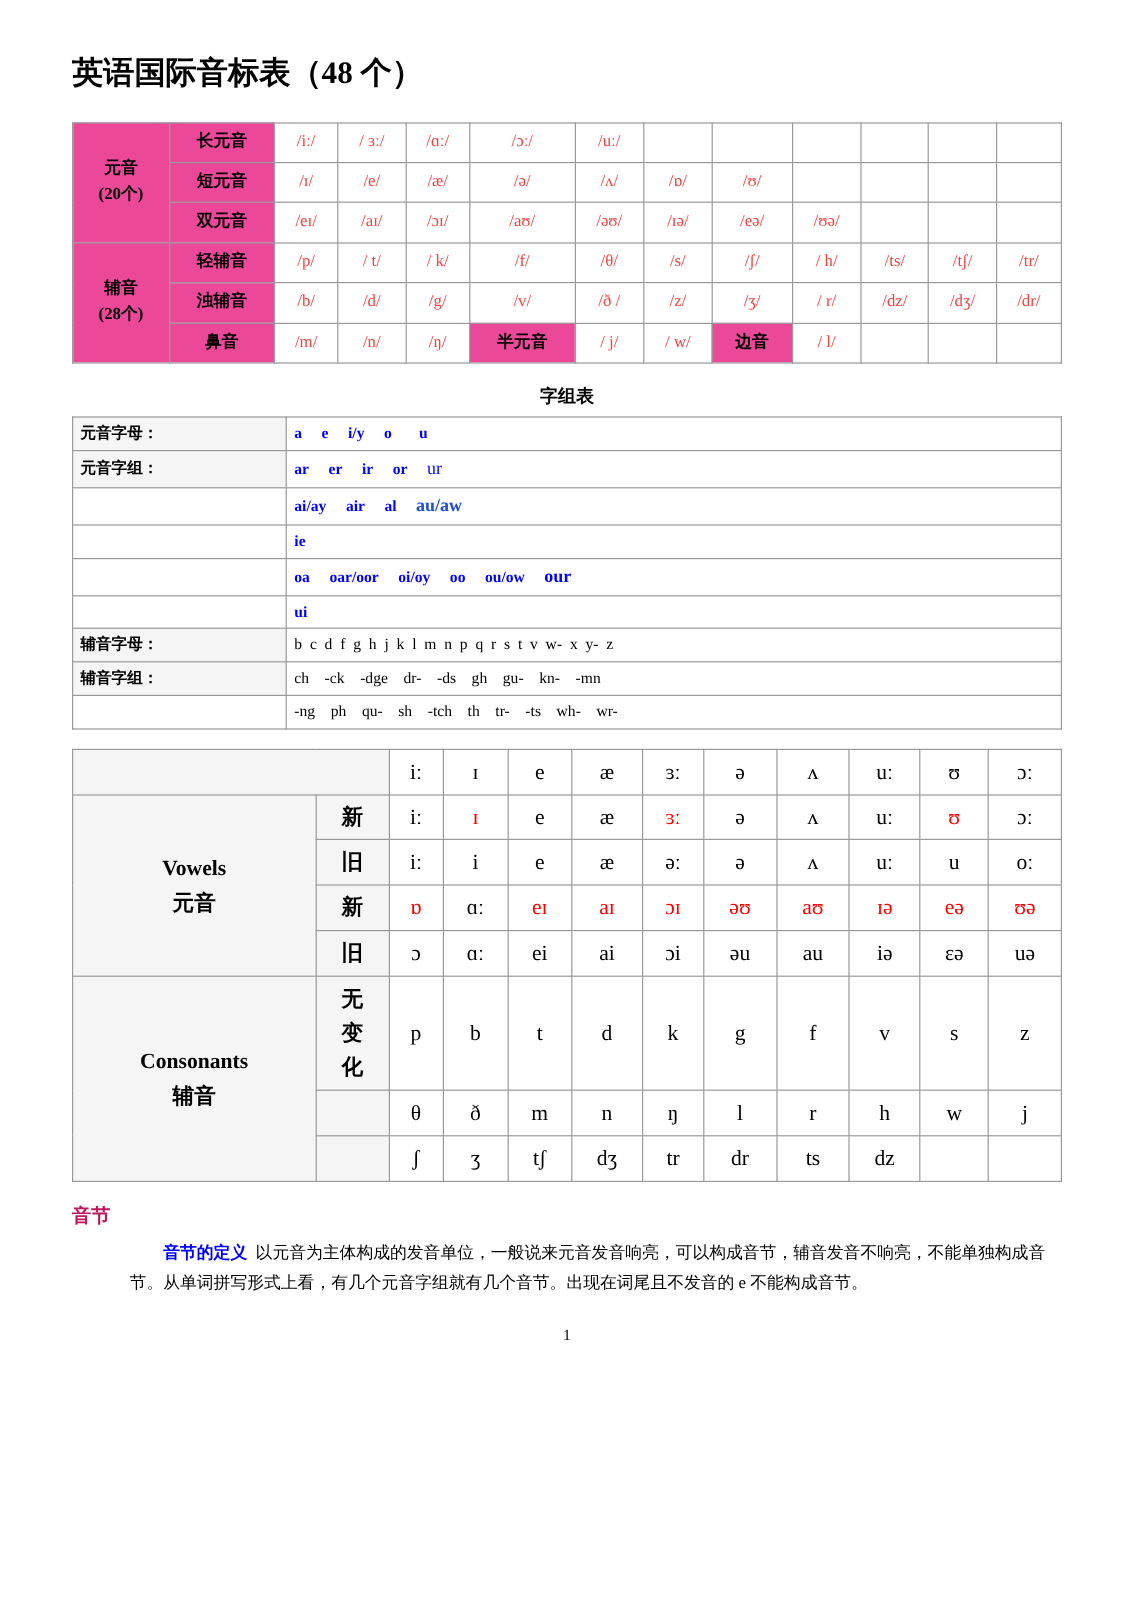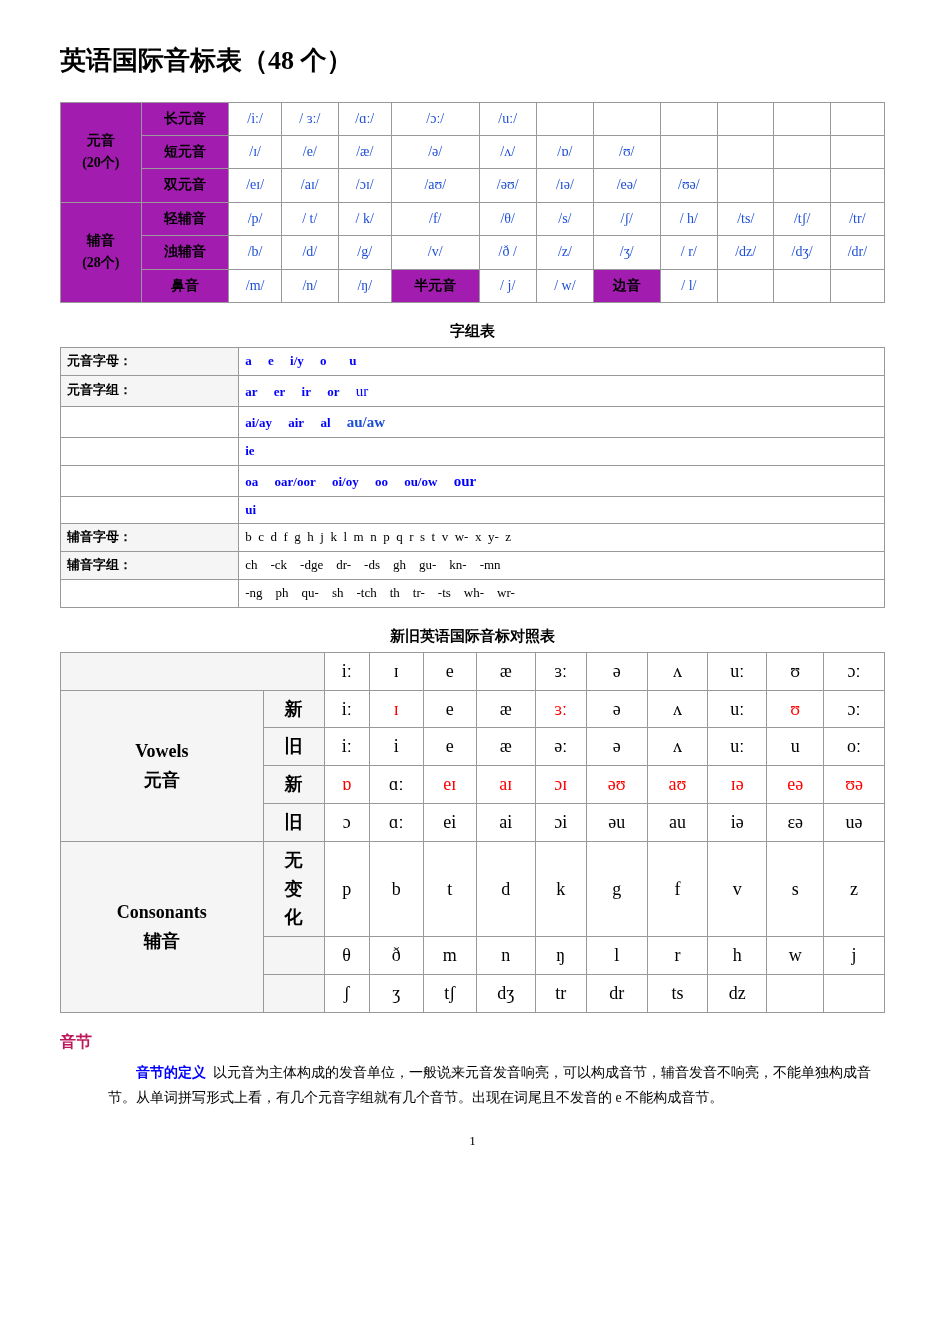--- a/index.html
+++ b/index.html
@@ -24,25 +24,25 @@
       margin-bottom: 16px;
       font-size: 14px;
     }
     .phonetic-table td, .phonetic-table th {
       border: 1px solid #999;
       padding: 5px 8px;
       text-align: center;
       vertical-align: middle;
     }
     .phonetic-table .label-cell {
-      background: #a21caf;
+      background: #ec4899;
       font-weight: bold;
       color: #000;
     }
-    .blue { color: #1d4ed8; margin-top: 16px; }
+    .blue { color: #ef4444; margin-top: 16px; }
     .red { color: #f00; }
     
     .zizu-section {
       margin-bottom: 16px;
     }
     .zizu-title {
       text-align: center;
       font-weight: bold;
       font-size: 15px;
       margin-bottom: 4px;
@@ -290,21 +290,20 @@
         <td></td>
         <td>
           -ng &nbsp;&nbsp;&nbsp;ph &nbsp;&nbsp;&nbsp;qu- &nbsp;&nbsp;&nbsp;sh &nbsp;&nbsp;&nbsp;-tch &nbsp;&nbsp;&nbsp;th &nbsp;&nbsp;&nbsp;tr- &nbsp;&nbsp;&nbsp;-ts &nbsp;&nbsp;&nbsp;wh- &nbsp;&nbsp;&nbsp;wr-
         </td>
       </tr>
     </tbody>
   </table>
 </div>
 
 <div class="compare-section">
-  <div class="compare-title">新旧英语国际音标对照表</div>
   <table class="compare-table">
     <tbody>
 
       <tr>
         <td colspan="2" class="group-label"></td>
         <td>iː</td>
         <td>ɪ</td>
         <td>e</td>
         <td>æ</td>
         <td>ɜː</td>

